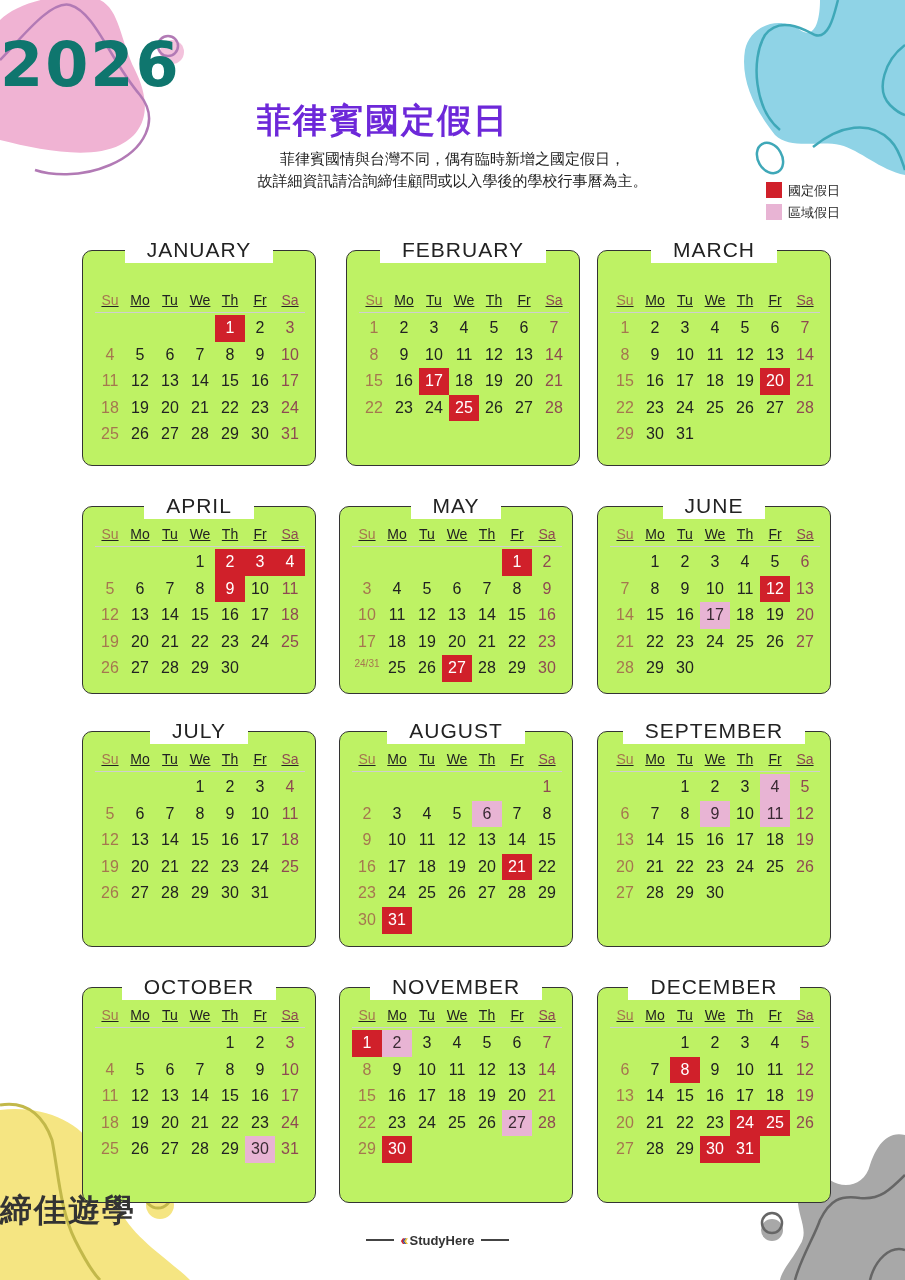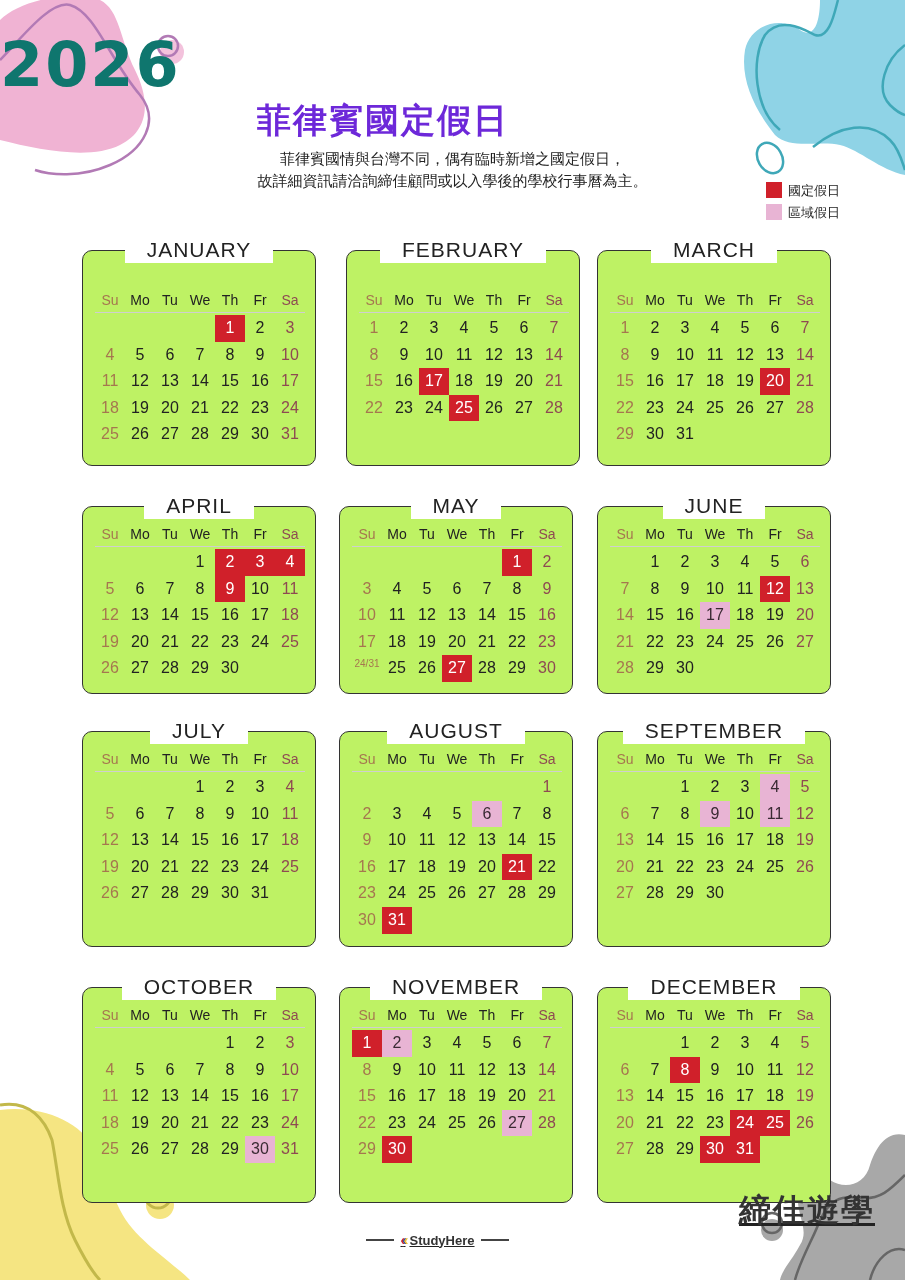--- a/index.html
+++ b/index.html
@@ -30,35 +30,35 @@
   .month {
     position: absolute; width: 234px; border: 1.5px solid #333; border-radius: 10px;
     background: #bef264;
   }
   .month-name {
     position: absolute; top: -14px; left: 0; right: 0; margin: 0 auto; width: max-content;
     padding: 0 22px; background: #fff; font-family: "Liberation Sans", sans-serif;
     font-size: 21px; letter-spacing: 1px; color: #222; line-height: 26px;
   }
   .grid { position: absolute; left: 12px; top: 38px; width: 210px; }
-  .dow-row { display: flex; height: 24px; border-bottom: 1px solid #cfcfcf; margin-bottom: 2px; }
+  .dow-row { display: flex; height: 24px; border-bottom: 1px solid #cfcfcf; margin-bottom: 2px; text-decoration: underline; }
   .dow { width: 30px; text-align: center; font-family: "Liberation Sans", sans-serif; font-size: 14px; line-height: 22px; color: #222; }
   .week { display: flex; height: 26.6px; }
   .day {
     width: 30px; height: 26.6px; text-align: center; font-family: "Liberation Sans", sans-serif;
     font-size: 16px; line-height: 26.6px; color: #222;
   }
   .col-0 { color: #a5774f; }
   .col-6 { color: #8e4a52; }
   .nat { background: #d0202a; color: #ffffff !important; }
   .reg { background: #e8b4d4; color: #3a2a33 !important; }
   .plain { color: #222 !important; }
   .split { font-size: 10px; line-height: 11px; padding-top: 3px; }
 
-  .logo { position: absolute; left: 0; width: 875px; top: 1192px; text-align: right; text-decoration: underline; }
+  .logo { position: absolute; left: 0; width: 875px; top: 1192px; text-align: left; }
   .logo-cn { font-family: "DejaVu Sans", sans-serif; font-weight: bold; font-size: 32px; color: #333; letter-spacing: 2px; line-height: 36px; }
   .logo-en { display: flex; justify-content: center; align-items: center; margin-top: 4px; font-family: "Liberation Sans", sans-serif; font-weight: bold; font-size: 13px; color: #333; }
   .logo-line { width: 28px; height: 1.5px; background: #444; margin: 0 6px; }
   .chev { font-weight: bold; font-size: 14px; letter-spacing: -3px; margin-right: 4px; }
 </style>
 </head>
 <body>
 
 <svg class="deco" style="left:0;top:0" width="200" height="180" viewBox="0 0 200 180">
   <path d="M0,20 C20,0 70,-10 100,0 C120,10 120,40 135,70 C150,100 150,130 120,145 C90,160 40,150 0,140 Z" fill="#f0b3d3"></path>

